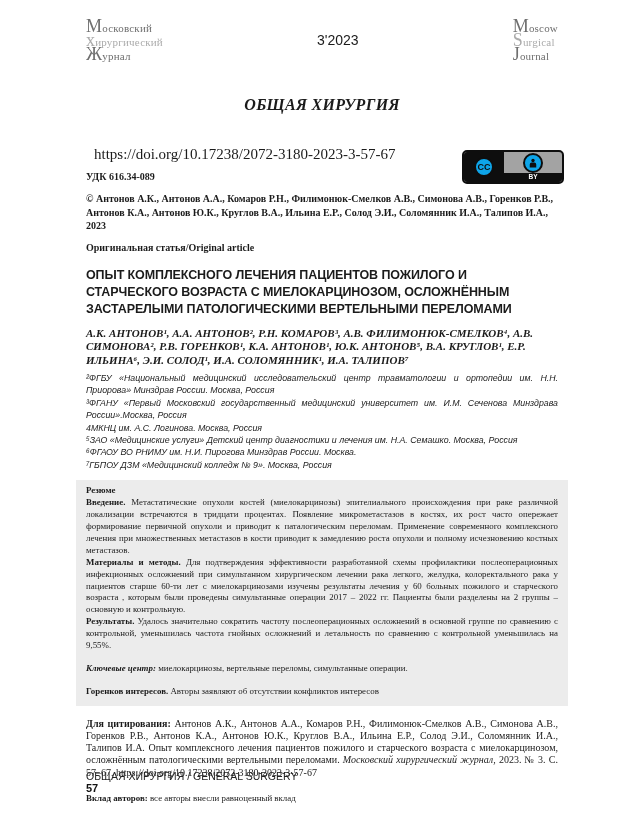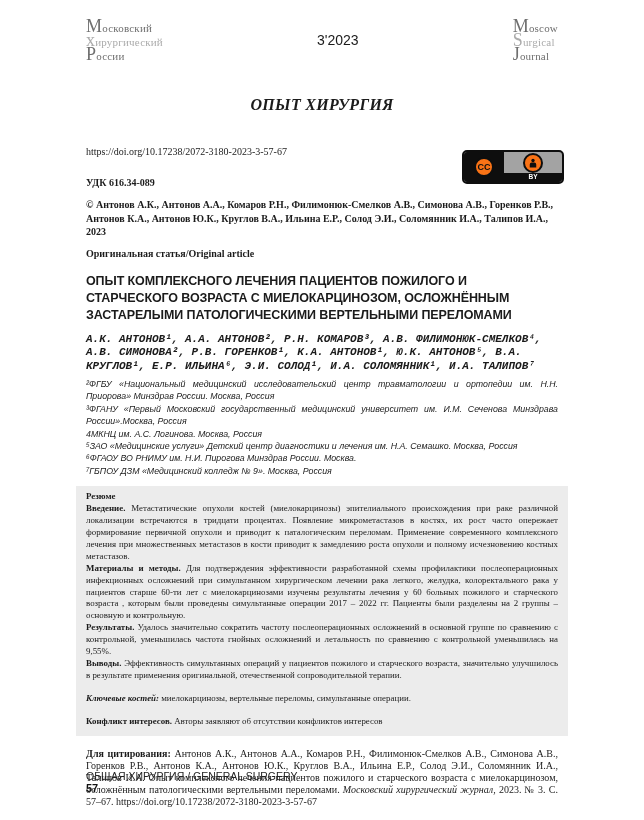--- a/index.html
+++ b/index.html
@@ -31,43 +31,43 @@
   .meta-block{position:relative;margin-top:6px;}
   .cc-badge{
     position:absolute;top:4px;right:-6px;
     width:98px;height:30px;
     background:#a3a3a3;border:2px solid #0e0e0e;border-radius:5px;
     overflow:hidden;
   }
   .cc-left{position:absolute;left:0;top:0;bottom:0;width:40px;background:#0e0e0e;
     display:flex;align-items:center;justify-content:center;}
   .cc-circle{
-    width:20px;height:20px;border-radius:50%;background:#f97316;border:2px solid #0e0e0e;
+    width:20px;height:20px;border-radius:50%;background:#0ea5e9;border:2px solid #0e0e0e;
     display:flex;align-items:center;justify-content:center;
     font-family:"Liberation Sans", sans-serif;font-weight:bold;font-size:9px;color:#0e0e0e;
     box-sizing:border-box;
   }
   .cc-right{position:absolute;left:40px;right:0;top:0;height:21px;
     display:flex;align-items:center;justify-content:center;}
   .cc-bottom{position:absolute;left:40px;right:0;bottom:0;height:9px;background:#0e0e0e;
     display:flex;align-items:center;justify-content:center;}
   .cc-by{font-family:"Liberation Sans", sans-serif;font-weight:bold;font-size:6.5px;color:#ffffff;line-height:1;}
-  .doi-line{margin-top:32px;font-size:10px;}
-  .udk-line{margin-top:20px;font-size:10px;font-weight:bold;}
+  .doi-line{margin-top:32px;font-size:15px;margin-left:8px;}
+  .udk-line{margin-top:8px;font-size:10px;font-weight:bold;}
   .copyright-line{margin-top:10px;font-size:10px;font-weight:bold;line-height:1.35;text-align:left;}
   .article-type{margin-top:9px;font-size:10px;font-weight:bold;}
   
   .title-ru{
     margin-top:14px;
     font-family:"Liberation Sans", sans-serif;font-weight:bold;
     font-size:12.5px;line-height:17px;letter-spacing:-0.1px;
   }
   .authors{
     margin-top:9px;
-    font-family:Liberation Mono, monospace;font-weight:bold;font-style:italic;
+    font-family:Liberation Serif, serif;font-weight:bold;font-style:italic;
     font-size:11px;line-height:13.5px;
   }
   .affiliations{
     margin-top:5px;
     font-family:"Liberation Sans", sans-serif;font-style:italic;
     font-size:8.8px;line-height:12.4px;text-align:justify;color:#222;
   }
   
   .resume-box{
     margin:9px -10px 0 -10px;
@@ -101,31 +101,31 @@
 </style>
 </head>
 <body>
 
 <div class="page">
 
   <div class="header-row">
     <div class="logo">
       <div class="logo-line">Московский</div>
       <div class="logo-line light">хирургический</div>
-      <div class="logo-line">России</div>
+      <div class="logo-line">Журнал</div>
     </div>
     <div class="issue">3'2023</div>
     <div class="logo">
       <div class="logo-line">Moscow</div>
       <div class="logo-line light">Surgical</div>
       <div class="logo-line">Journal</div>
     </div>
   </div>
 
-  <div class="section-heading">ОПЫТ ХИРУРГИЯ</div>
+  <div class="section-heading">ОБЩАЯ ХИРУРГИЯ</div>
 
   <div class="meta-block">
     <div class="cc-badge">
       <div class="cc-left">
         <div class="cc-circle">CC</div>
       </div>
       <div class="cc-right">
         <div class="cc-circle">
           <svg width="12" height="12" viewBox="0 0 24 24" aria-hidden="true">
             <circle cx="12" cy="7" r="3.4" fill="#0e0e0e"></circle>
@@ -155,27 +155,26 @@
       <div class="aff-line">⁶ФГАОУ ВО РНИМУ им. Н.И. Пирогова Минздрав России. Москва.</div>
       <div class="aff-line">⁷ГБПОУ ДЗМ «Медицинский колледж № 9». Москва, Россия</div>
     </div>
 
   <div class="resume-box">
     <div class="resume-heading">Резюме</div>
     <div>
         <p class="res-p"><span class="bold-label">Введение.</span> Метастатические опухоли костей (миелокарцинозы) эпителиального происхождения при раке различной локализации встречаются в тридцати процентах. Появление микрометастазов в костях, их рост часто опережает формирование первичной опухоли и приводит к паталогическим переломам. Применение современного комплексного лечения при множественных метастазов в кости приводит к замедлению роста опухоли и полному исчезновению костных метастазов.</p>
         <p class="res-p"><span class="bold-label">Материалы и методы.</span> Для подтверждения эффективности разработанной схемы профилактики послеоперационных инфекционных осложнений при симультанном хирургическом лечении рака легкого, желудка, колоректального рака у пациентов старше 60-ти лет с миелокарцинозами изучены результаты лечения у 60 больных пожилого и старческого возраста , которым были проведены симультанные операции 2017 – 2022 гг. Пациенты были разделены на 2 группы – основную и контрольную.</p>
         <p class="res-p"><span class="bold-label">Результаты.</span> Удалось значительно сократить частоту послеоперационных осложнений в основной группе по сравнению с контрольной, уменьшилась частота гнойных осложнений и летальность по сравнению с контрольной уменьшилась на 9,55%.</p>
-        <p class="res-p"><span class="bold-label">Выводы.</span> Эффективность симультанных операций у пациентов пожилого и старческого возраста, значительно улучшилось в результате применения оригинальной, отечественной сопроводительной терапии.</p>
       </div>
     <div class="kw-line">
-      <span class="kw-label">Ключевые костей:</span><span> миелокарцинозы, вертельные переломы, симультанные операции.</span>
+      <span class="kw-label">Ключевые центр:</span><span> миелокарцинозы, вертельные переломы, симультанные операции.</span>
     </div>
     <div class="conflict-line">
-      <span class="bold-label">Конфликт интересов.</span><span> Авторы заявляют об отсутствии конфликтов интересов</span>
+      <span class="bold-label">Горенков интересов.</span><span> Авторы заявляют об отсутствии конфликтов интересов</span>
     </div>
   </div>
 
   <div class="citation">
     <span class="bold-label">Для цитирования:</span><span> Антонов А.К., Антонов А.А., Комаров Р.Н., Филимонюк-Смелков А.В., Симонова А.В., Горенков Р.В., Антонов К.А., Антонов Ю.К., Круглов В.А., Ильина Е.Р., Солод Э.И., Соломянник И.А., Талипов И.А. Опыт комплексного лечения пациентов пожилого и старческого возраста с миелокарцинозом, осложнённым патологическими вертельными переломами. </span><span class="journal-name">Московский хирургический журнал,</span><span> 2023. № 3. С. 57–67. https://doi.org/10.17238/2072-3180-2023-3-57-67</span>
   </div>
 
   <div class="contribution">
     <span class="bold-label">Вклад авторов:</span><span> все авторы внесли равноценный вклад</span>
   </div>

